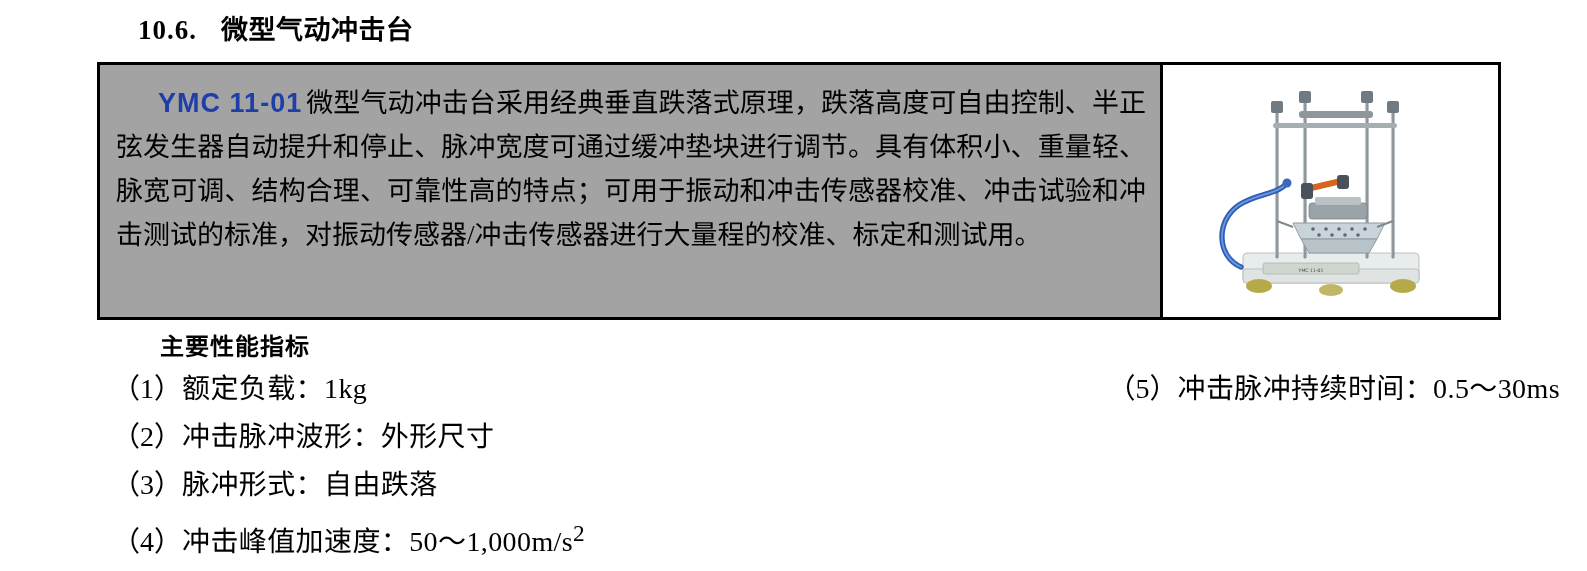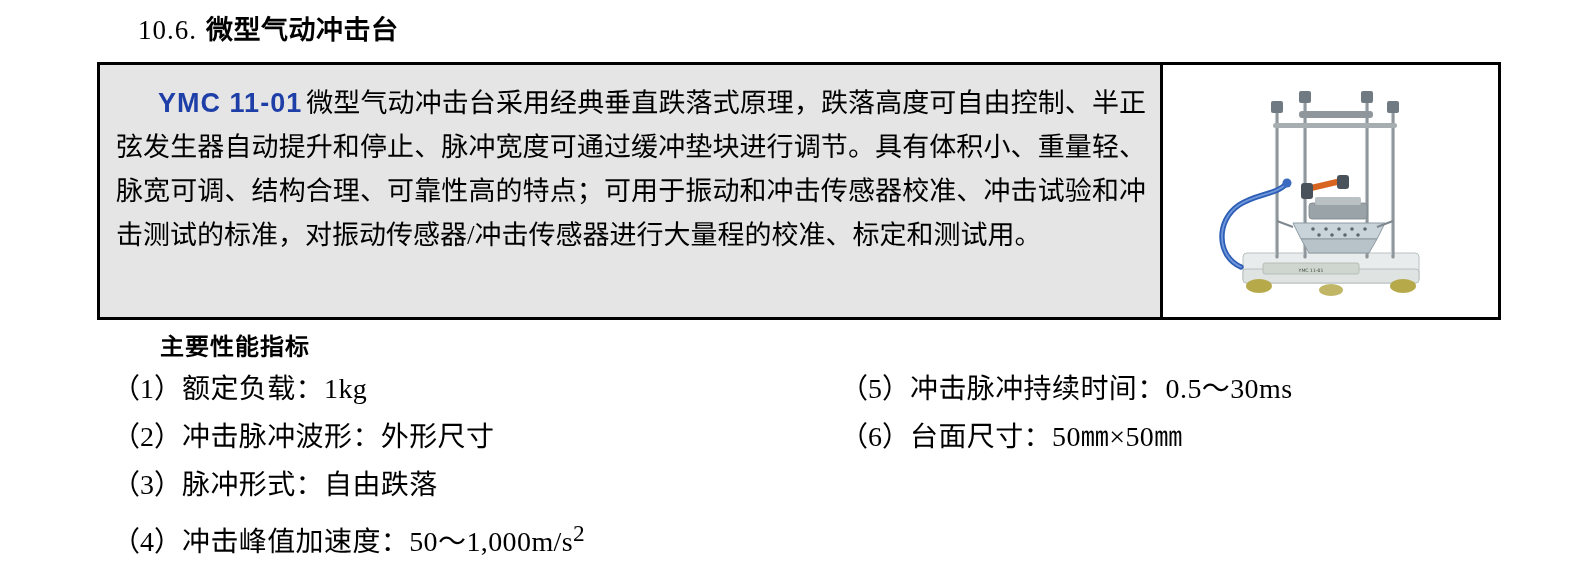--- a/index.html
+++ b/index.html
@@ -23,39 +23,39 @@
     left: 138px;
     top: 8px;
     font-family: "Liberation Sans", "DejaVu Sans", sans-serif;
     font-size: 27px;
     font-weight: bold;
     letter-spacing: 0.5px;
     white-space: nowrap;
   }
   .section-heading .num {
     font-family: "Liberation Serif", "DejaVu Serif", serif;
-    font-weight: normal;
+    font-weight: bold;
     letter-spacing: 1px;
   }
   .section-heading .title {
-    margin-left: 9px;
+    margin-left: 24px;
     font-family: Liberation Serif, serif;
   }
 
   
   .intro-box {
     position: absolute;
     left: 97px;
     top: 62px;
     width: 1404px;
     height: 258px;
     border: 3px solid #000000;
     box-sizing: border-box;
     display: flex;
-    background: #e5e5e5;
+    background: #a3a3a3;
   }
   .intro-text-cell {
     width: 1063px;
     box-sizing: border-box;
     border-right: 3px solid #000000;
     padding: 16px 14px 10px 16px;
   }
   .intro-paragraph {
     font-size: 27px;
     line-height: 44px;
@@ -102,21 +102,21 @@
     position: absolute;
     left: 0;
     top: 365px;
     width: 1587px;
   }
   .spec-col {
     position: absolute;
     top: 0;
   }
   .spec-col.left { left: 112px; width: 700px; }
-  .spec-col.right { left: 840px; width: 720px; }
+  .spec-col.right { left: 840px; width: 720px; text-align: right; }
 
   .spec-item {
     font-size: 28px;
     line-height: 48px;
     white-space: nowrap;
     letter-spacing: 0.4px;
   }
   .spec-item .idx {
     display: inline-block;
     min-width: 58px;
@@ -231,18 +231,15 @@
     </div>
     <div class="spec-item">
       <span class="idx">（4）</span><span class="txt">冲击峰值加速度：50～1,000m/s</span><sup>2</sup>
     </div>
   </div>
 
   <div class="spec-col right">
     <div class="spec-item">
       <span class="idx">（5）</span><span class="txt">冲击脉冲持续时间：0.5～30ms</span>
     </div>
-    <div class="spec-item">
-      <span class="idx">（6）</span><span class="txt">台面尺寸：50㎜×50㎜</span>
-    </div>
   </div>
 
 </div>
 
 </body></html>

